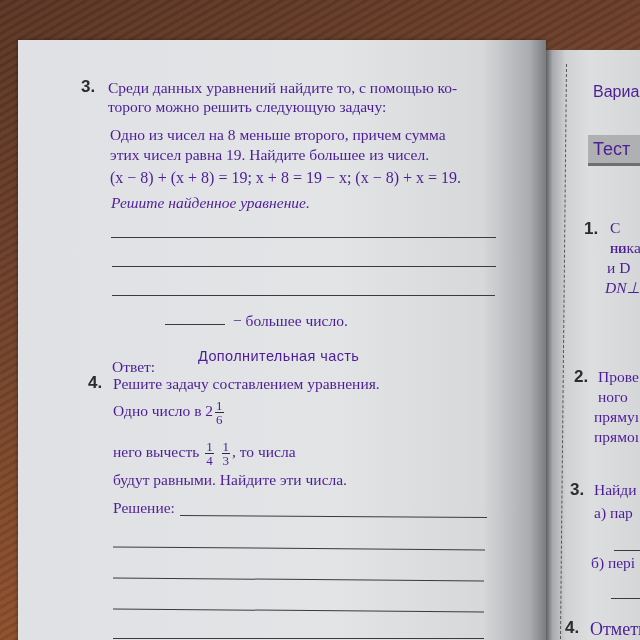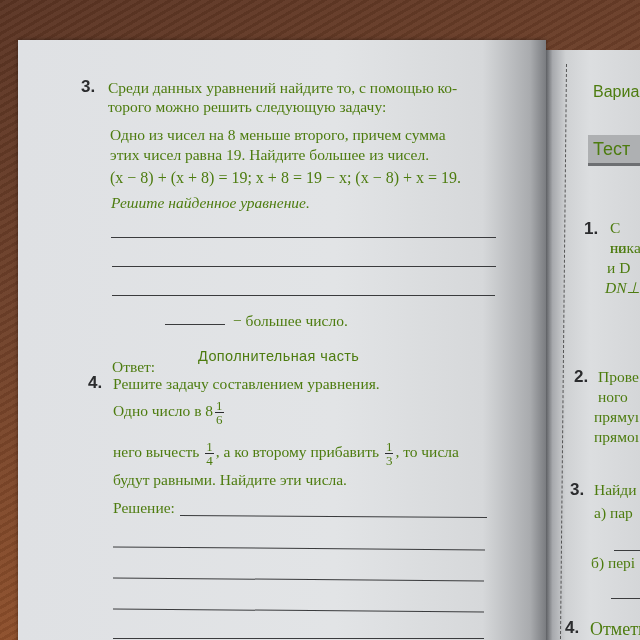--- a/index.html
+++ b/index.html
@@ -19,21 +19,21 @@
   }
   .page-right {
     position: absolute; left: 546px; top: 50px; width: 110px; height: 600px;
     background: linear-gradient(90deg, #5e6064 0%, #a7a9ad 6%, #cfd1d3 18%, #dcdee0 40%, #d2d4d6 100%);
   }
   .cut-line {
     position: absolute; left: 566px; top: 64px; height: 580px; width: 0;
     border-left: 1.5px dashed #555;
     transform: rotate(0.6deg); transform-origin: top;
   }
-  .text { color: #4d7c0f; position: absolute; font-size: 15.5px; line-height: 20px; }
+  .text { color: #4c1d95; position: absolute; font-size: 15.5px; line-height: 20px; }
   .num { font-family: "Liberation Sans", sans-serif; font-weight: bold; font-size: 17px; color: #2b2c2e; position: absolute; }
   .math { font-family: "Liberation Serif", serif; font-style: normal; }
   .line { position: absolute; height: 0; border-top: 1px solid #3a3b3d; }
   .frac { display: inline-block; vertical-align: middle; text-align: center; font-size: 13px; line-height: 13px; margin: 0 2px; }
   .frac .n { display: block; border-bottom: 1px solid #2b2c2e; padding: 0 1px; }
   .frac .d { display: block; }
   .sans { font-family: "Liberation Sans", sans-serif; }
   .heading-box {
     position: absolute; left: 588px; top: 135px; width: 70px; height: 28px;
     background: #aeb0b2; border-bottom: 3px solid #6d6f72;
@@ -61,26 +61,26 @@
 <div class="text" style="left:112px; top:310px;margin-top:47px;">Ответ:</div>
 <div class="line" style="left:165px; top:324px; width:60px;"></div>
 <div class="text" style="left:233px; top:311px;">− большее число.</div>
 
 <div class="text sans" style="left:198px; top:346px; font-size:14.5px; letter-spacing:0.4px;">Дополнительная часть</div>
 
 <div class="num" style="left:88px; top:373px;">4.</div>
 <div class="text" style="left:113px; top:374px;">Решите задачу составлением уравнения.</div>
 
 <div class="text" style="left:113px; top:396px; width:385px; white-space:nowrap; line-height:30px;">
-  <span>Одно число в 8</span><span class="frac"><span class="n">1</span><span class="d">6</span></span>
+  <span>Одно число в 2</span><span class="frac"><span class="n">1</span><span class="d">6</span></span>
 </div>
 
 <div class="text" style="left:113px; top:437px; white-space:nowrap; line-height:30px;">
   <span>него вычесть</span>
-  <span class="frac"><span class="n">1</span><span class="d">4</span></span><span>, а ко второму прибавить</span>
+  <span class="frac"><span class="n">1</span><span class="d">4</span></span>
   <span class="frac"><span class="n">1</span><span class="d">3</span></span><span>, то числа</span>
 </div>
 
 <div class="text" style="left:113px; top:470px;">будут равными. Найдите эти числа.</div>
 <div class="text" style="left:113px; top:498px;">Решение:</div>
 
 <div class="line" style="left:180px; top:516px; width:307px; transform:rotate(0.4deg);"></div>
 <div class="line" style="left:113px; top:548px; width:372px; transform:rotate(0.5deg);"></div>
 <div class="line" style="left:113px; top:579px; width:371px; transform:rotate(0.5deg);"></div>
 <div class="line" style="left:113px; top:610px; width:371px; transform:rotate(0.5deg);"></div>

